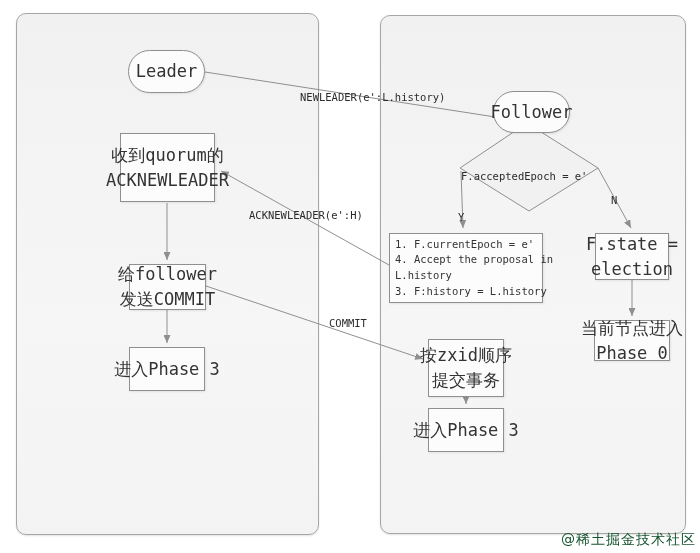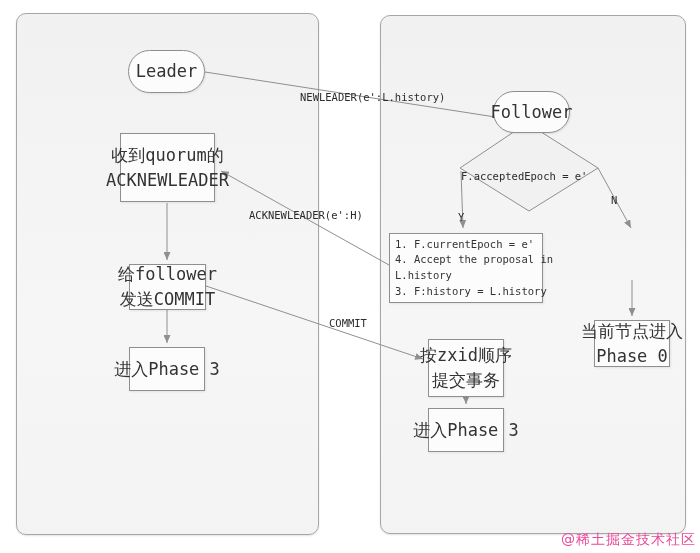--- a/index.html
+++ b/index.html
@@ -22,21 +22,21 @@
   .steps{align-items:flex-start;text-align:left;font-size:10.5px;padding:3px 5px;line-height:1.5;}
   .edge-label{
     position:absolute;font-size:10.5px;white-space:nowrap;color:#2b2b2b;z-index:3;
   }
   svg{position:absolute;left:0;top:0;z-index:1;}
   .node,.edge-label{z-index:2;}
   .diamond-label{
     position:absolute;font-size:10.5px;white-space:nowrap;color:#2b2b2b;z-index:2;
   }
   .watermark{
-    position:absolute;right:4px;bottom:4px;font-size:14px;color:#ec4899;z-index:4;
+    position:absolute;right:4px;bottom:4px;font-size:14px;color:#14532d;z-index:4;
     font-family:"DejaVu Sans","Liberation Sans",sans-serif;letter-spacing:1px;
   }
 </style>
 </head>
 <body>
 
 <div id="stage">
 
   <div class="lane" style="left:16px;top:13px;width:301px;height:520px;"></div>
   <div class="lane" style="left:380px;top:15px;width:304px;height:517px;"></div>
@@ -83,22 +83,26 @@
 
   <div class="diamond-label" style="left:461px;top:170px;">F.acceptedEpoch = e'</div>
 
   <div class="node steps" style="left:389px;top:233px;width:154px;height:70px;">
     <span>1. F.currentEpoch = e'</span>
     <span>4. Accept the proposal in</span>
     <span>L.history</span>
     <span>3. F:history = L.history</span>
   </div>
 
+  <div class="node" style="left:595px;top:233px;width:74px;height:47px;">
+    <span>F.state =</span>
+    <span>election</span>
+  </div>
 
-  <div class="node" style="left:594px;top:320px;width:76px;height:47px;">
+  <div class="node" style="left:594px;top:320px;width:76px;height:41px;">
     <span>当前节点进入</span>
     <span>Phase 0</span>
   </div>
 
   <div class="node" style="left:428px;top:339px;width:76px;height:58px;">
     <span>按zxid顺序</span>
     <span>提交事务</span>
   </div>
 
   <div class="node" style="left:428px;top:408px;width:76px;height:44px;">

